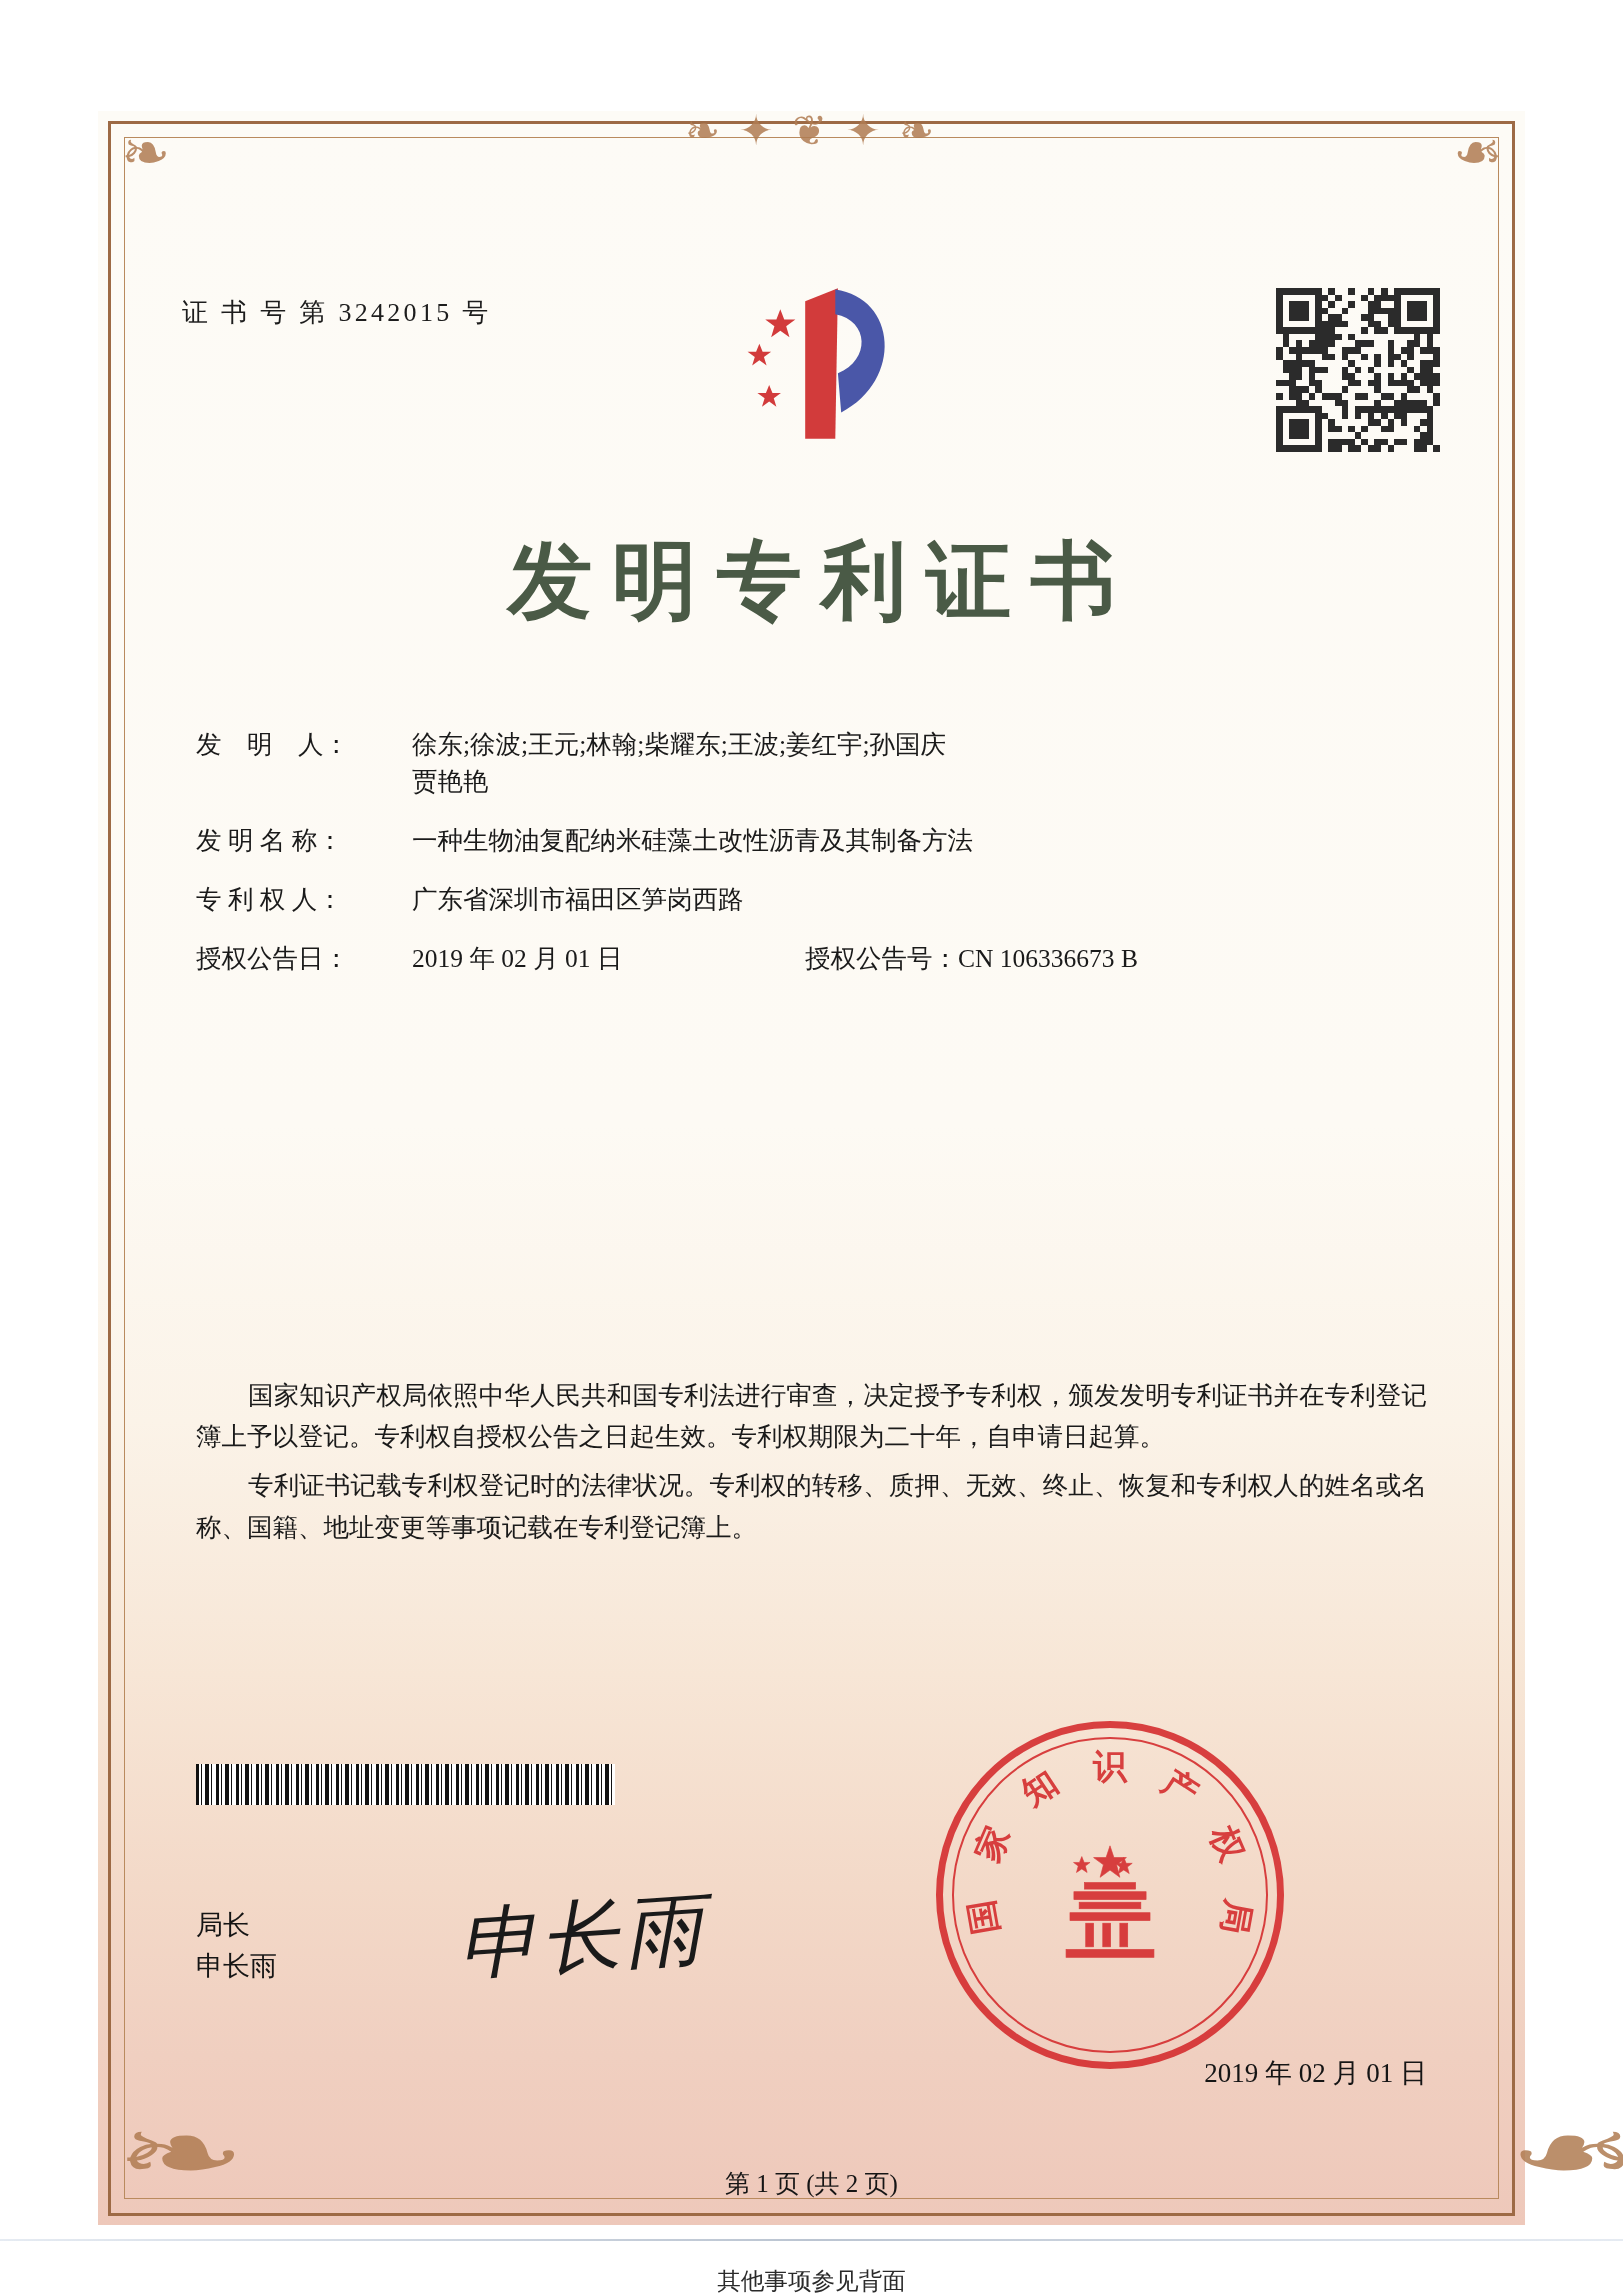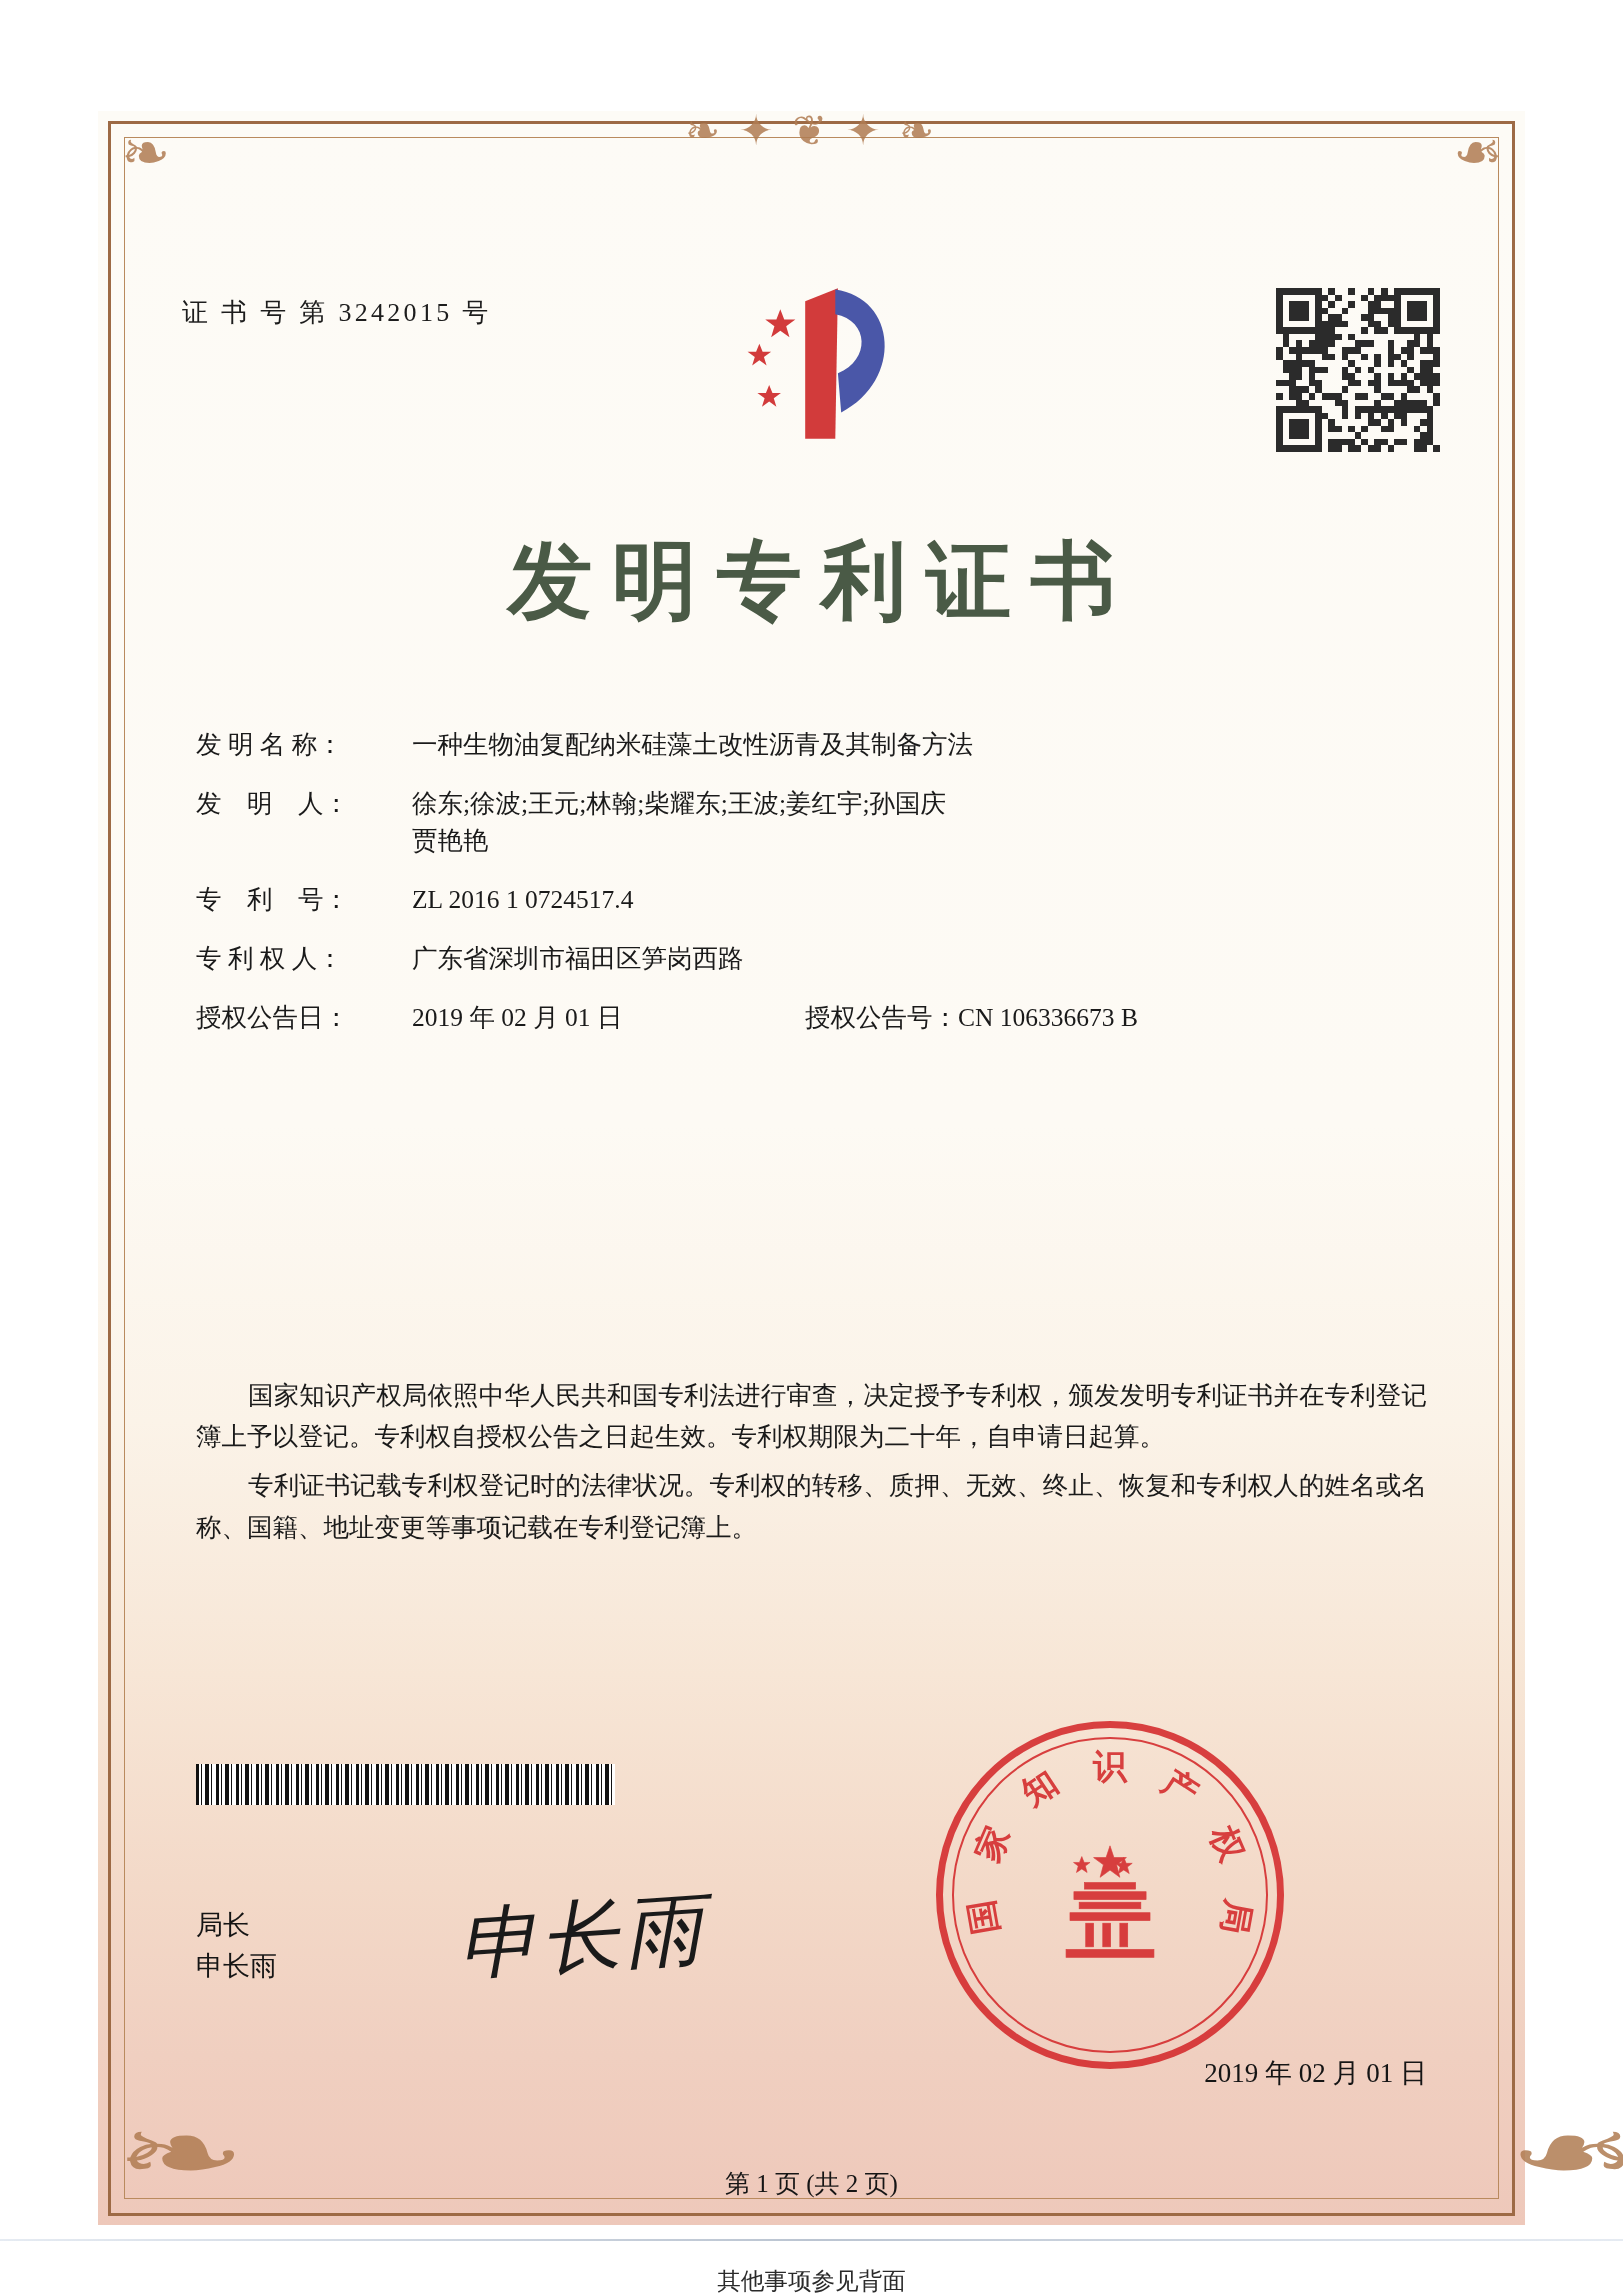--- a/index.html
+++ b/index.html
@@ -954,36 +954,32 @@
         <i style="background: transparent;"></i>
         <i></i>
       </div>
   </div>
 
   <div class="title">发明专利证书</div>
 
   <div class="fields">
 
     <div class="row">
-      <div class="lbl">发 明 名 称：</div>
-      <div class="val">一种生物油复配纳米硅藻土改性沥青及其制备方法</div>
-    </div>
-
-    <div class="row">
       <div class="lbl">发　明　人：</div>
       <div class="val">
         <span>徐东;徐波;王元;林翰;柴耀东;王波;姜红宇;孙国庆</span>
         <span class="l2">贾艳艳</span>
       </div>
     </div>
 
     <div class="row">
-      <div class="lbl">专　利　号：</div>
-      <div class="val">ZL 2016 1 0724517.4</div>
+      <div class="lbl">发 明 名 称：</div>
+      <div class="val">一种生物油复配纳米硅藻土改性沥青及其制备方法</div>
     </div>
+
 
 
     <div class="row">
       <div class="lbl">专 利 权 人：</div>
       <div class="val">广东省深圳市福田区笋岗西路</div>
     </div>
 
 
     <div class="row pub">
       <div class="lbl">授权公告日：</div>

